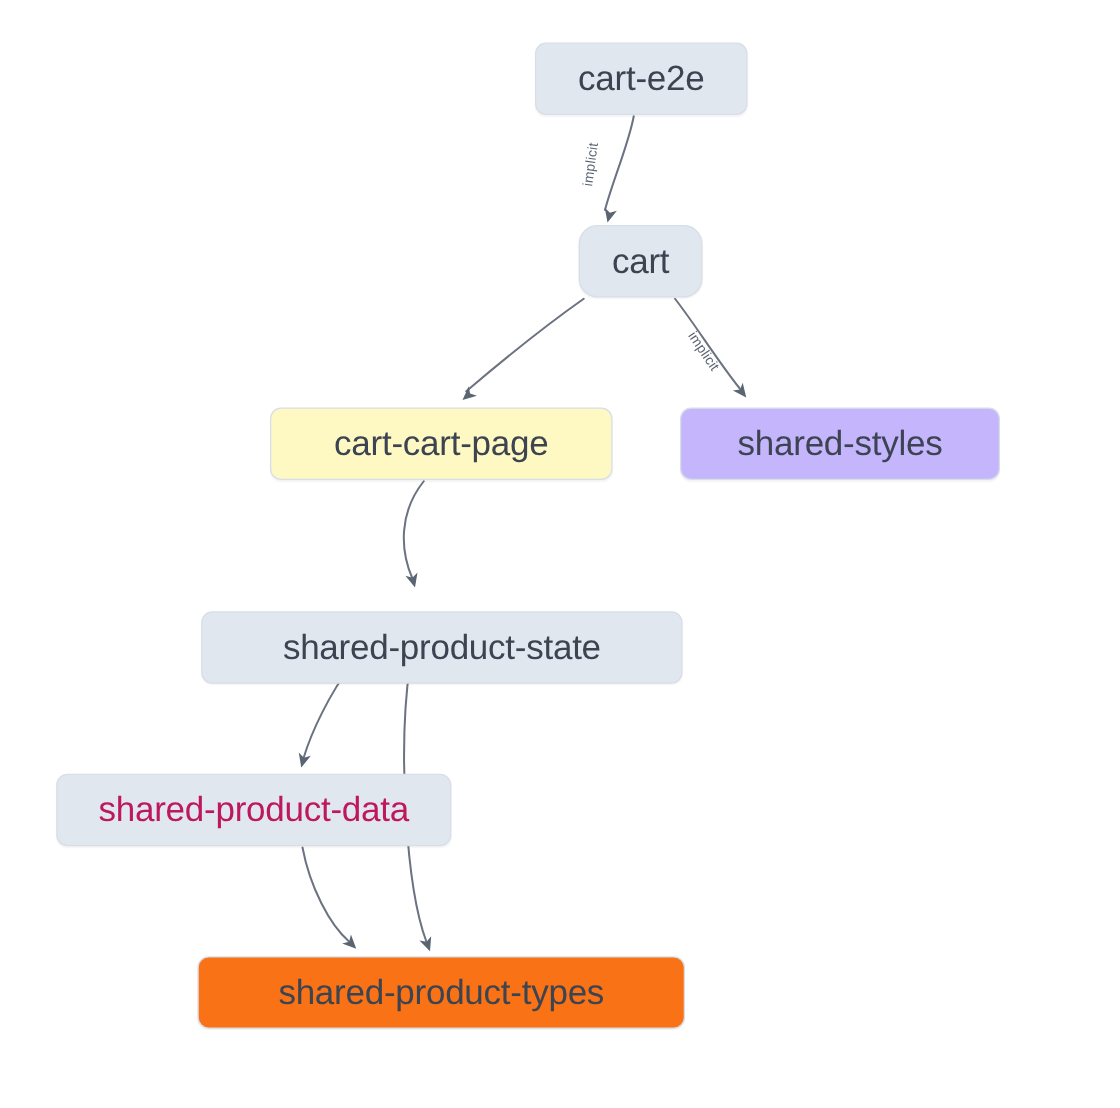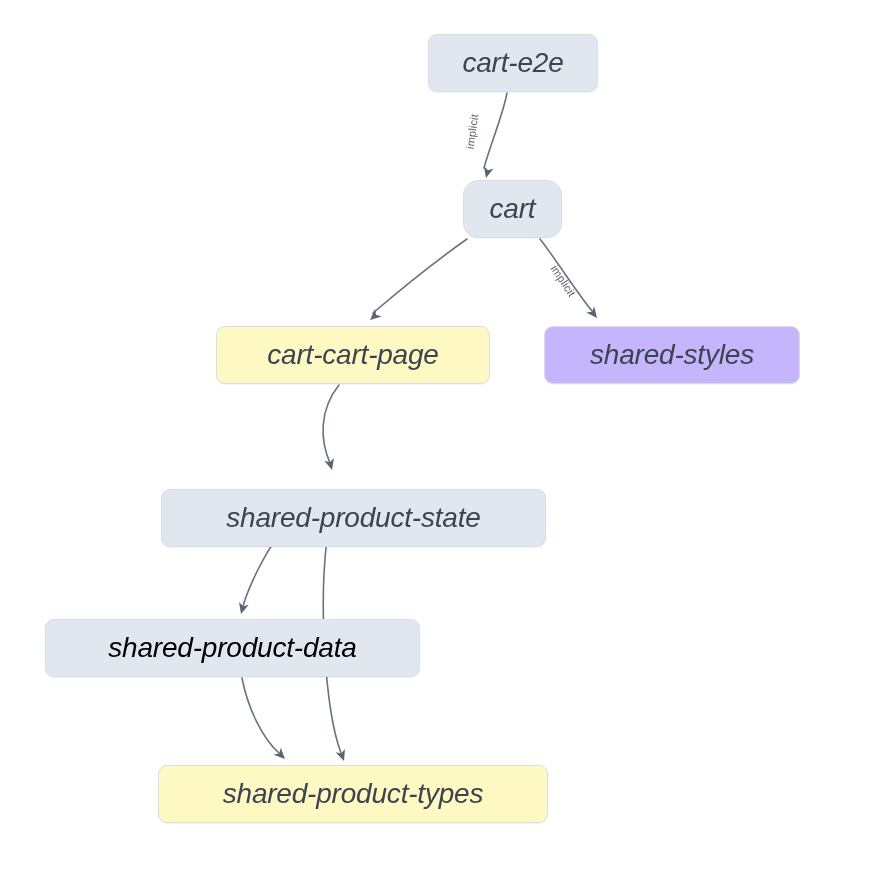--- a/index.html
+++ b/index.html
@@ -51,21 +51,20 @@
     display: flex;
     align-items: center;
     justify-content: center;
     color: #3c4452;
     font-family: "Liberation Sans", sans-serif;
     font-size: 28px;
     font-weight: 400;
     white-space: nowrap;
     letter-spacing: -0.2px;
     box-shadow: 0 1px 1px rgba(60, 68, 82, 0.06);
-    font-style: italic;
   }
   .node-label {
     pointer-events: none;
   }
 </style>
 </head>
 <body>
 
 <div id="graph-canvas">
 
@@ -111,21 +110,21 @@
       </div>
       <div class="node" style="left: 216px; top: 326px; width: 274px; height: 58px; background: #fef9c3; border-color: rgb(215, 222, 232); color: rgb(60, 68, 82);">
         <span class="node-label">cart-cart-page</span>
       </div>
       <div class="node" style="left: 544px; top: 326px; width: 256px; height: 58px; background: #c4b5fd; border-color: rgb(215, 222, 232); color: rgb(60, 68, 82);">
         <span class="node-label">shared-styles</span>
       </div>
       <div class="node" style="left: 161px; top: 473px; width: 385px; height: 58px; background: rgb(225, 231, 239); border-color: rgb(215, 222, 232); color: rgb(60, 68, 82); margin-top: 16px;">
         <span class="node-label">shared-product-state</span>
       </div>
-      <div class="node" style="left: 45px; top: 619px; width: 375px; height: 58px; background: rgb(225, 231, 239); border-color: rgb(215, 222, 232); color: #000000;">
+      <div class="node" style="left: 45px; top: 619px; width: 316px; height: 58px; background: rgb(225, 231, 239); border-color: rgb(215, 222, 232); color: #be185d;">
         <span class="node-label">shared-product-data</span>
       </div>
-      <div class="node" style="left: 158px; top: 765px; width: 390px; height: 58px; background: #fef9c3; border-color: rgb(215, 222, 232); color: rgb(60, 68, 82);">
+      <div class="node" style="left: 158px; top: 765px; width: 390px; height: 58px; background: #f97316; border-color: rgb(215, 222, 232); color: rgb(60, 68, 82);">
         <span class="node-label">shared-product-types</span>
       </div>
     </div>
 
 </div>
 
 </body></html>

